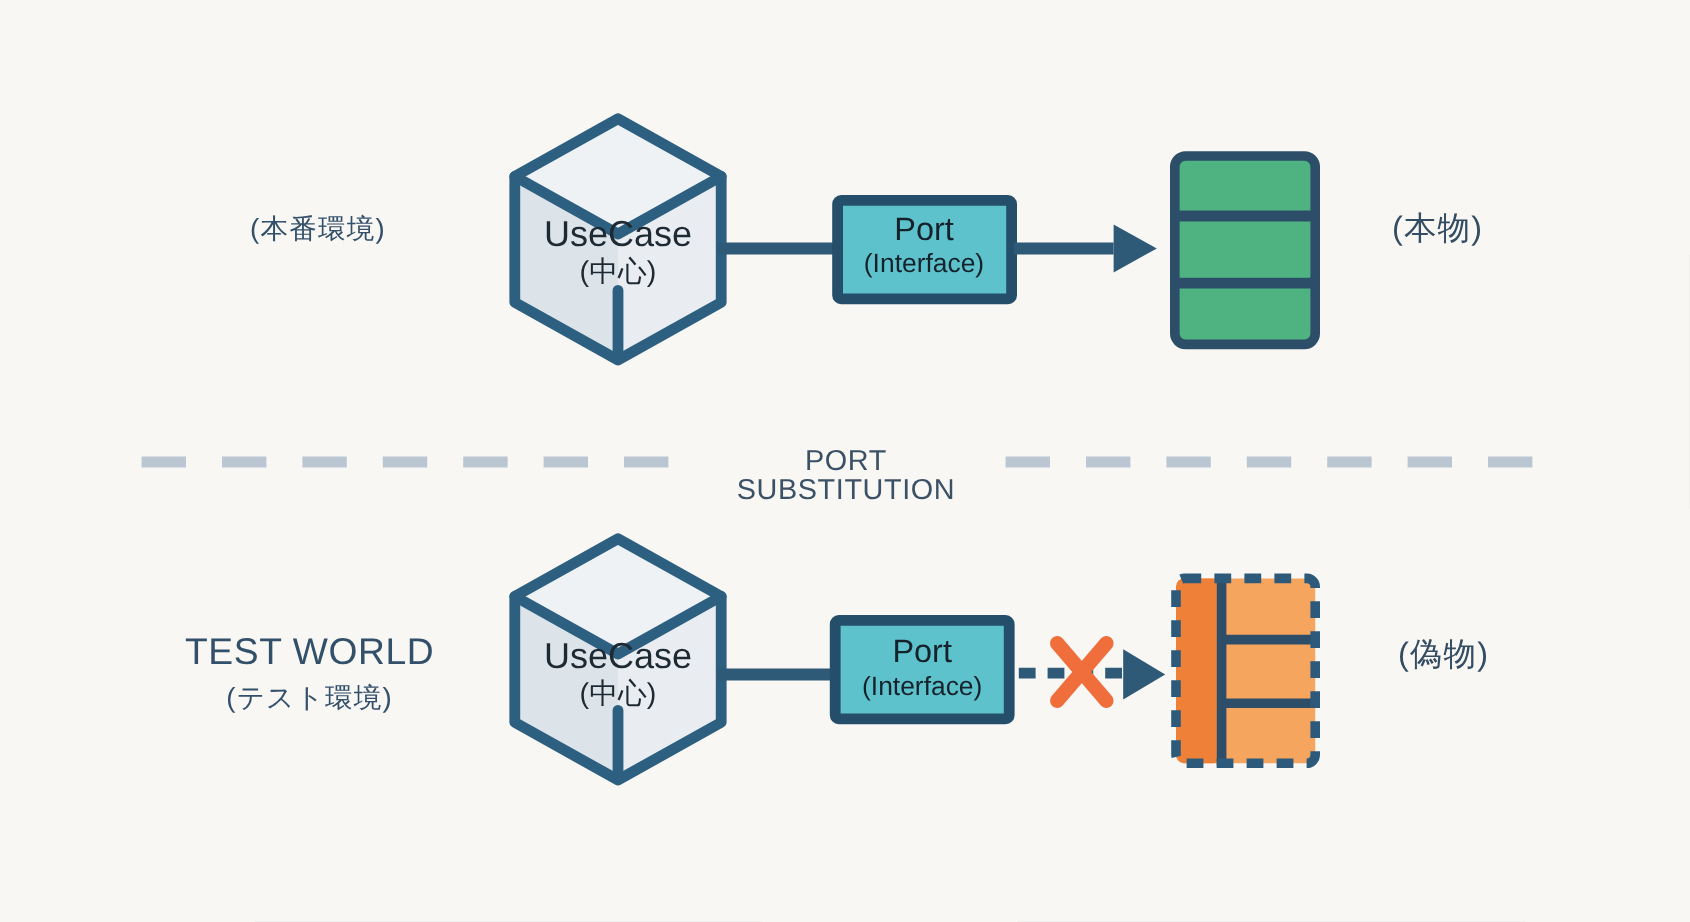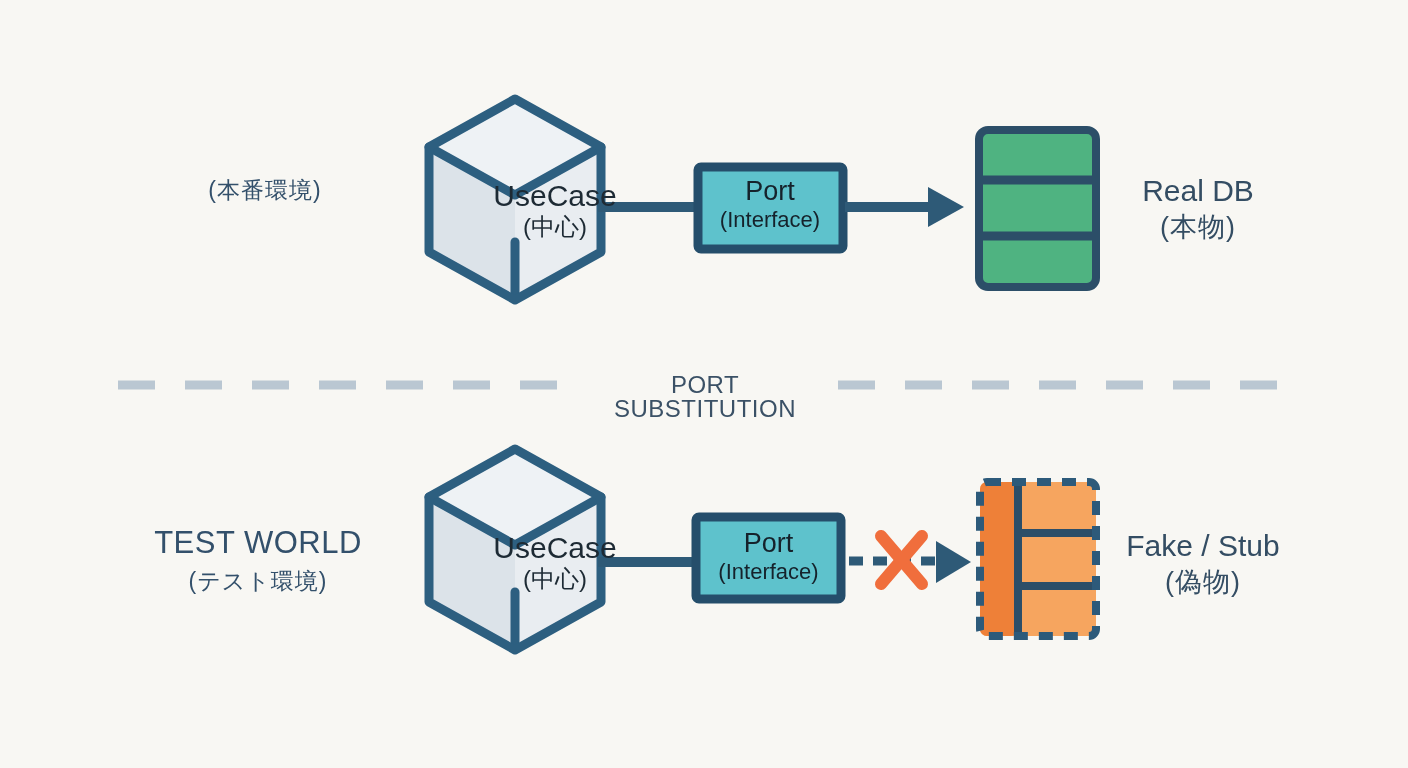--- a/index.html
+++ b/index.html
@@ -6,21 +6,21 @@
   .stage{
     position:relative;width:1408px;height:768px;overflow:hidden;
     background:#f8f7f3;
     font-family:"Liberation Sans","DejaVu Sans",sans-serif;
   }
   .stage svg{position:absolute;left:0;top:0;}
   .label{position:absolute;text-align:center;}
   .label span{display:block;}
   .world-label{font-size:31px;line-height:38px;color:#33506b;letter-spacing:0.5px;}
   .world-label .jp{font-size:23px;letter-spacing:1px;}
-  .cube-label{font-size:30px;line-height:32px;color:#1d2a34;padding-left:40px;}
+  .cube-label{font-size:30px;line-height:32px;color:#1d2a34;}
   .cube-label .jp{font-size:24px;line-height:30px;}
   .port-label{font-size:27px;line-height:30px;color:#15222b;}
   .port-label .sub{font-size:22px;line-height:28px;}
   .side-label{font-size:30px;line-height:37px;color:#344d63;}
   .side-label .jp{font-size:27px;letter-spacing:1px;}
   .divider-label{font-size:24px;line-height:24px;color:#3b5166;letter-spacing:0.5px;}
   
   .pos-real-world{left:115px;top:171px;width:300px;}
   .pos-usecase-real{left:425px;top:180px;width:180px;}
   .pos-port-real{left:694px;top:176px;width:152px;}
@@ -111,21 +111,20 @@
     <span>UseCase</span>
     <span class="jp">(中心)</span>
   </div>
 
   <div class="label port-label pos-port-real">
     <span>Port</span>
     <span class="sub">(Interface)</span>
   </div>
 
   <div class="label side-label pos-realdb">
-    <span>Real DB</span>
     <span class="jp">(本物)</span>
   </div>
 
   <div class="label divider-label pos-divider">
     <span>PORT SUBSTITUTION</span>
   </div>
 
   <div class="label world-label pos-test-world">
     <span>TEST WORLD</span>
     <span class="jp">(テスト環境)</span>
@@ -135,17 +134,16 @@
     <span>UseCase</span>
     <span class="jp">(中心)</span>
   </div>
 
   <div class="label port-label pos-port-test">
     <span>Port</span>
     <span class="sub">(Interface)</span>
   </div>
 
   <div class="label side-label pos-fake">
-    <span>Fake / Stub</span>
     <span class="jp">(偽物)</span>
   </div>
 
 </div>
 
 </body></html>

